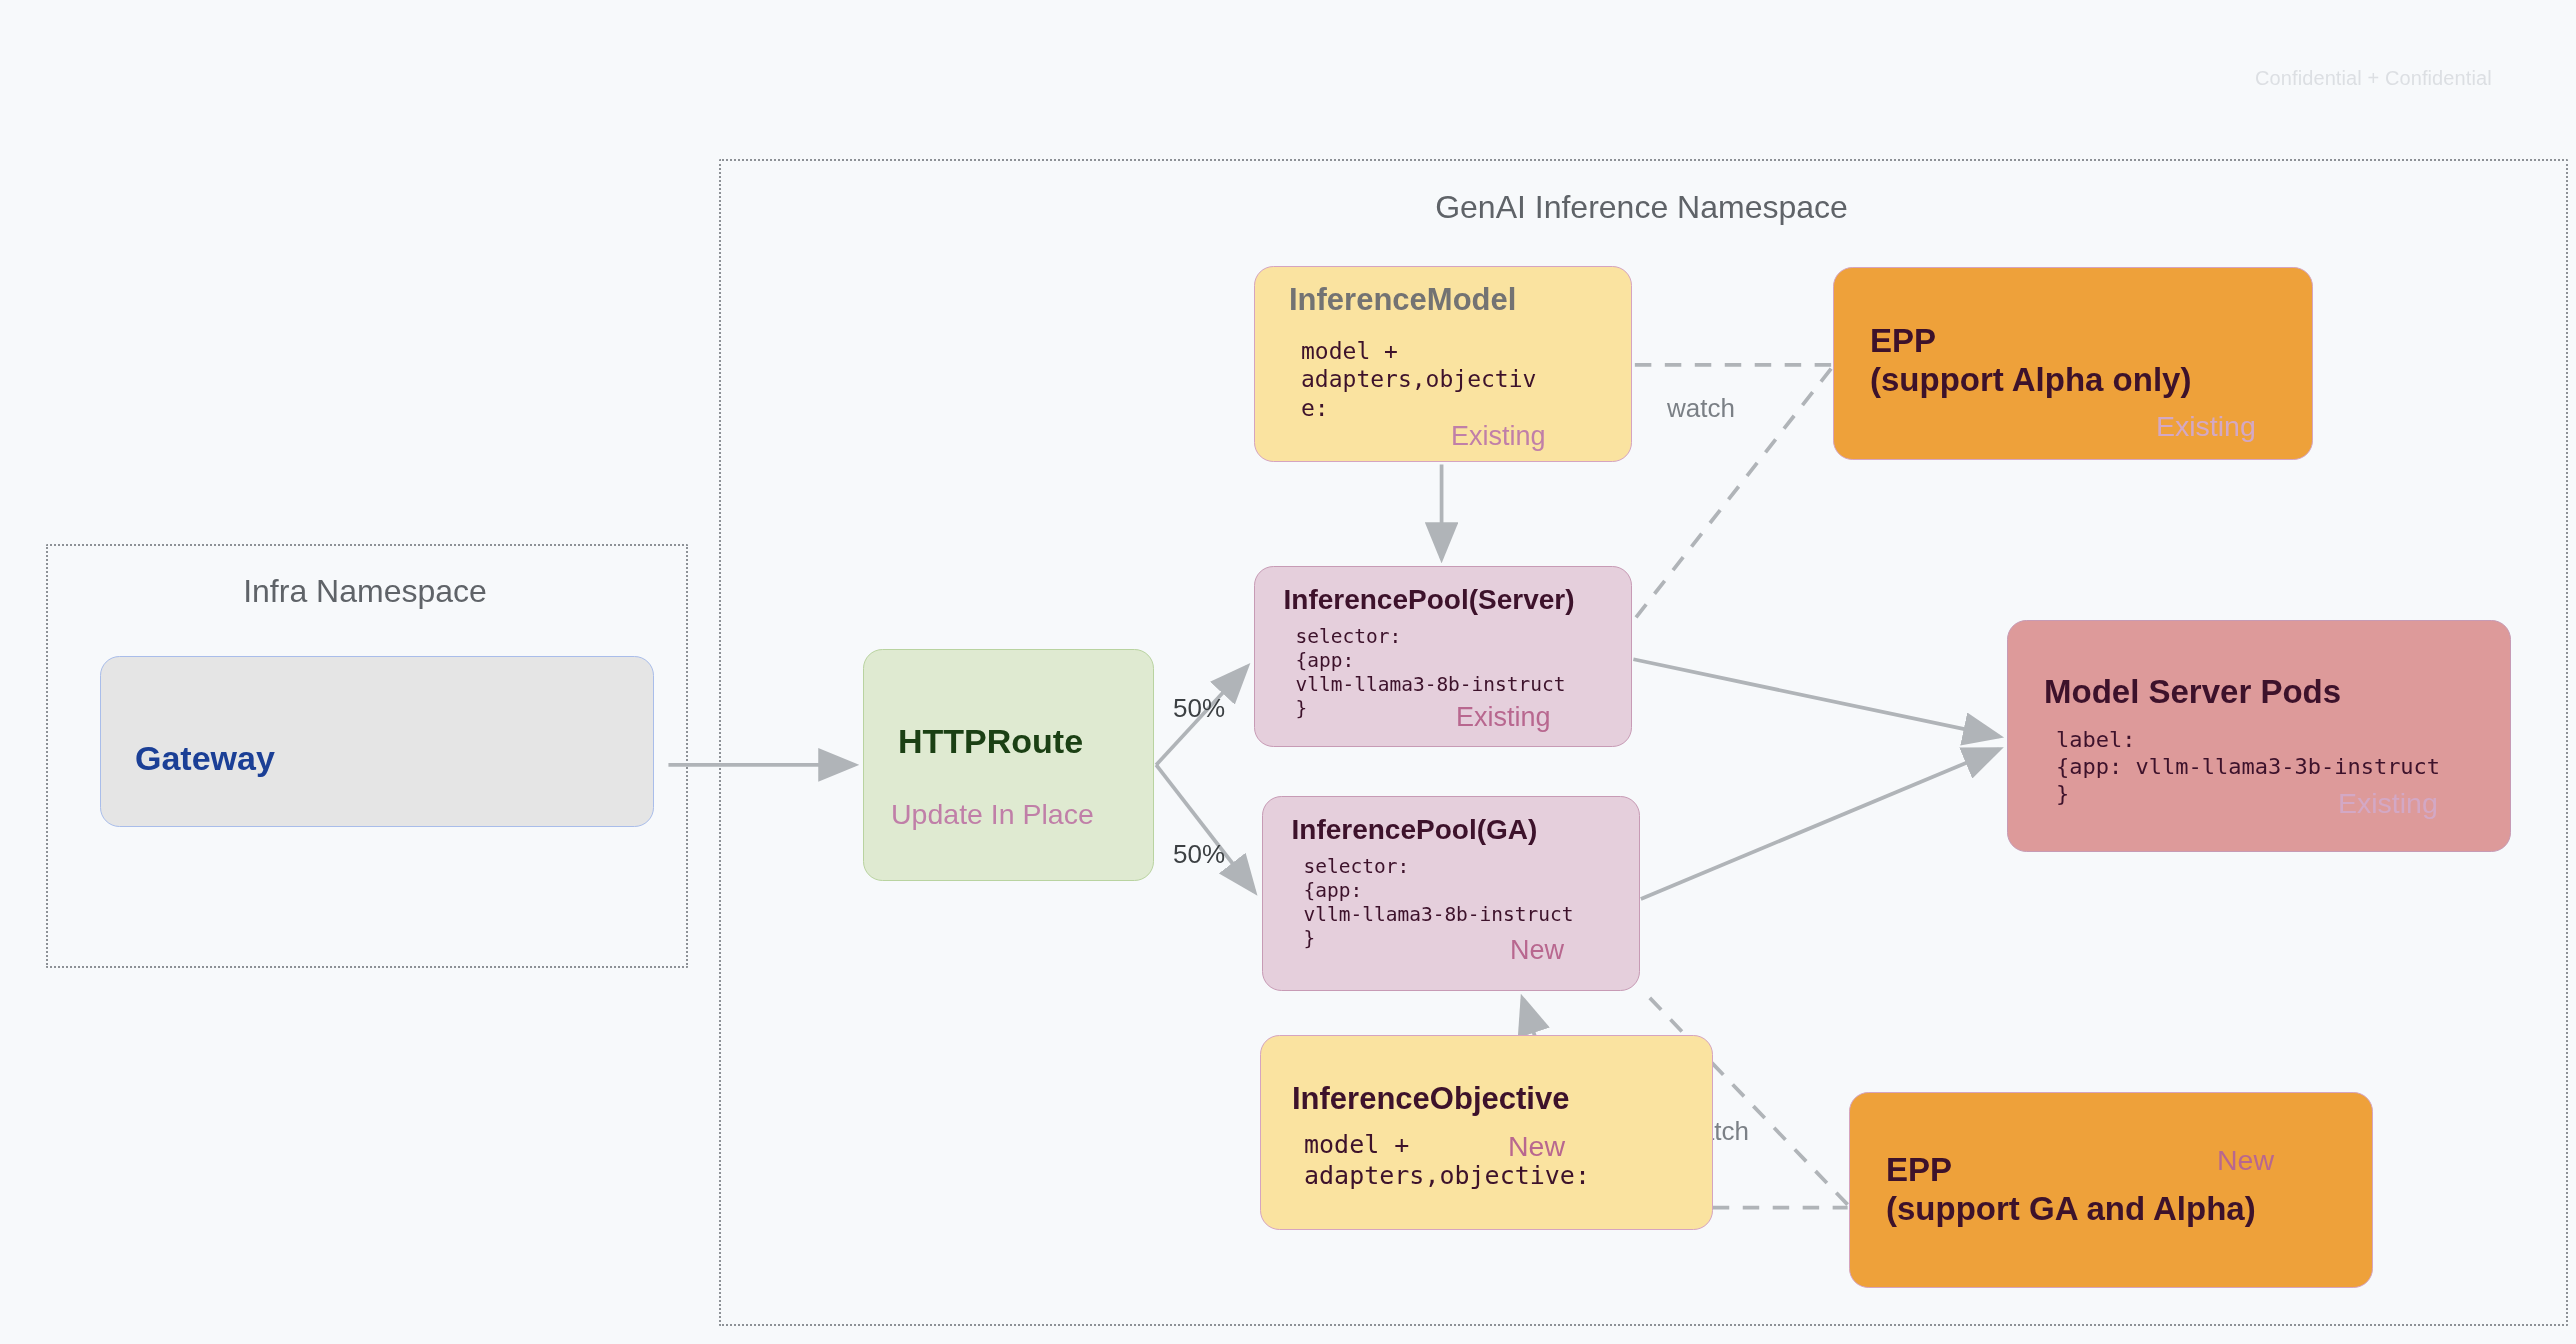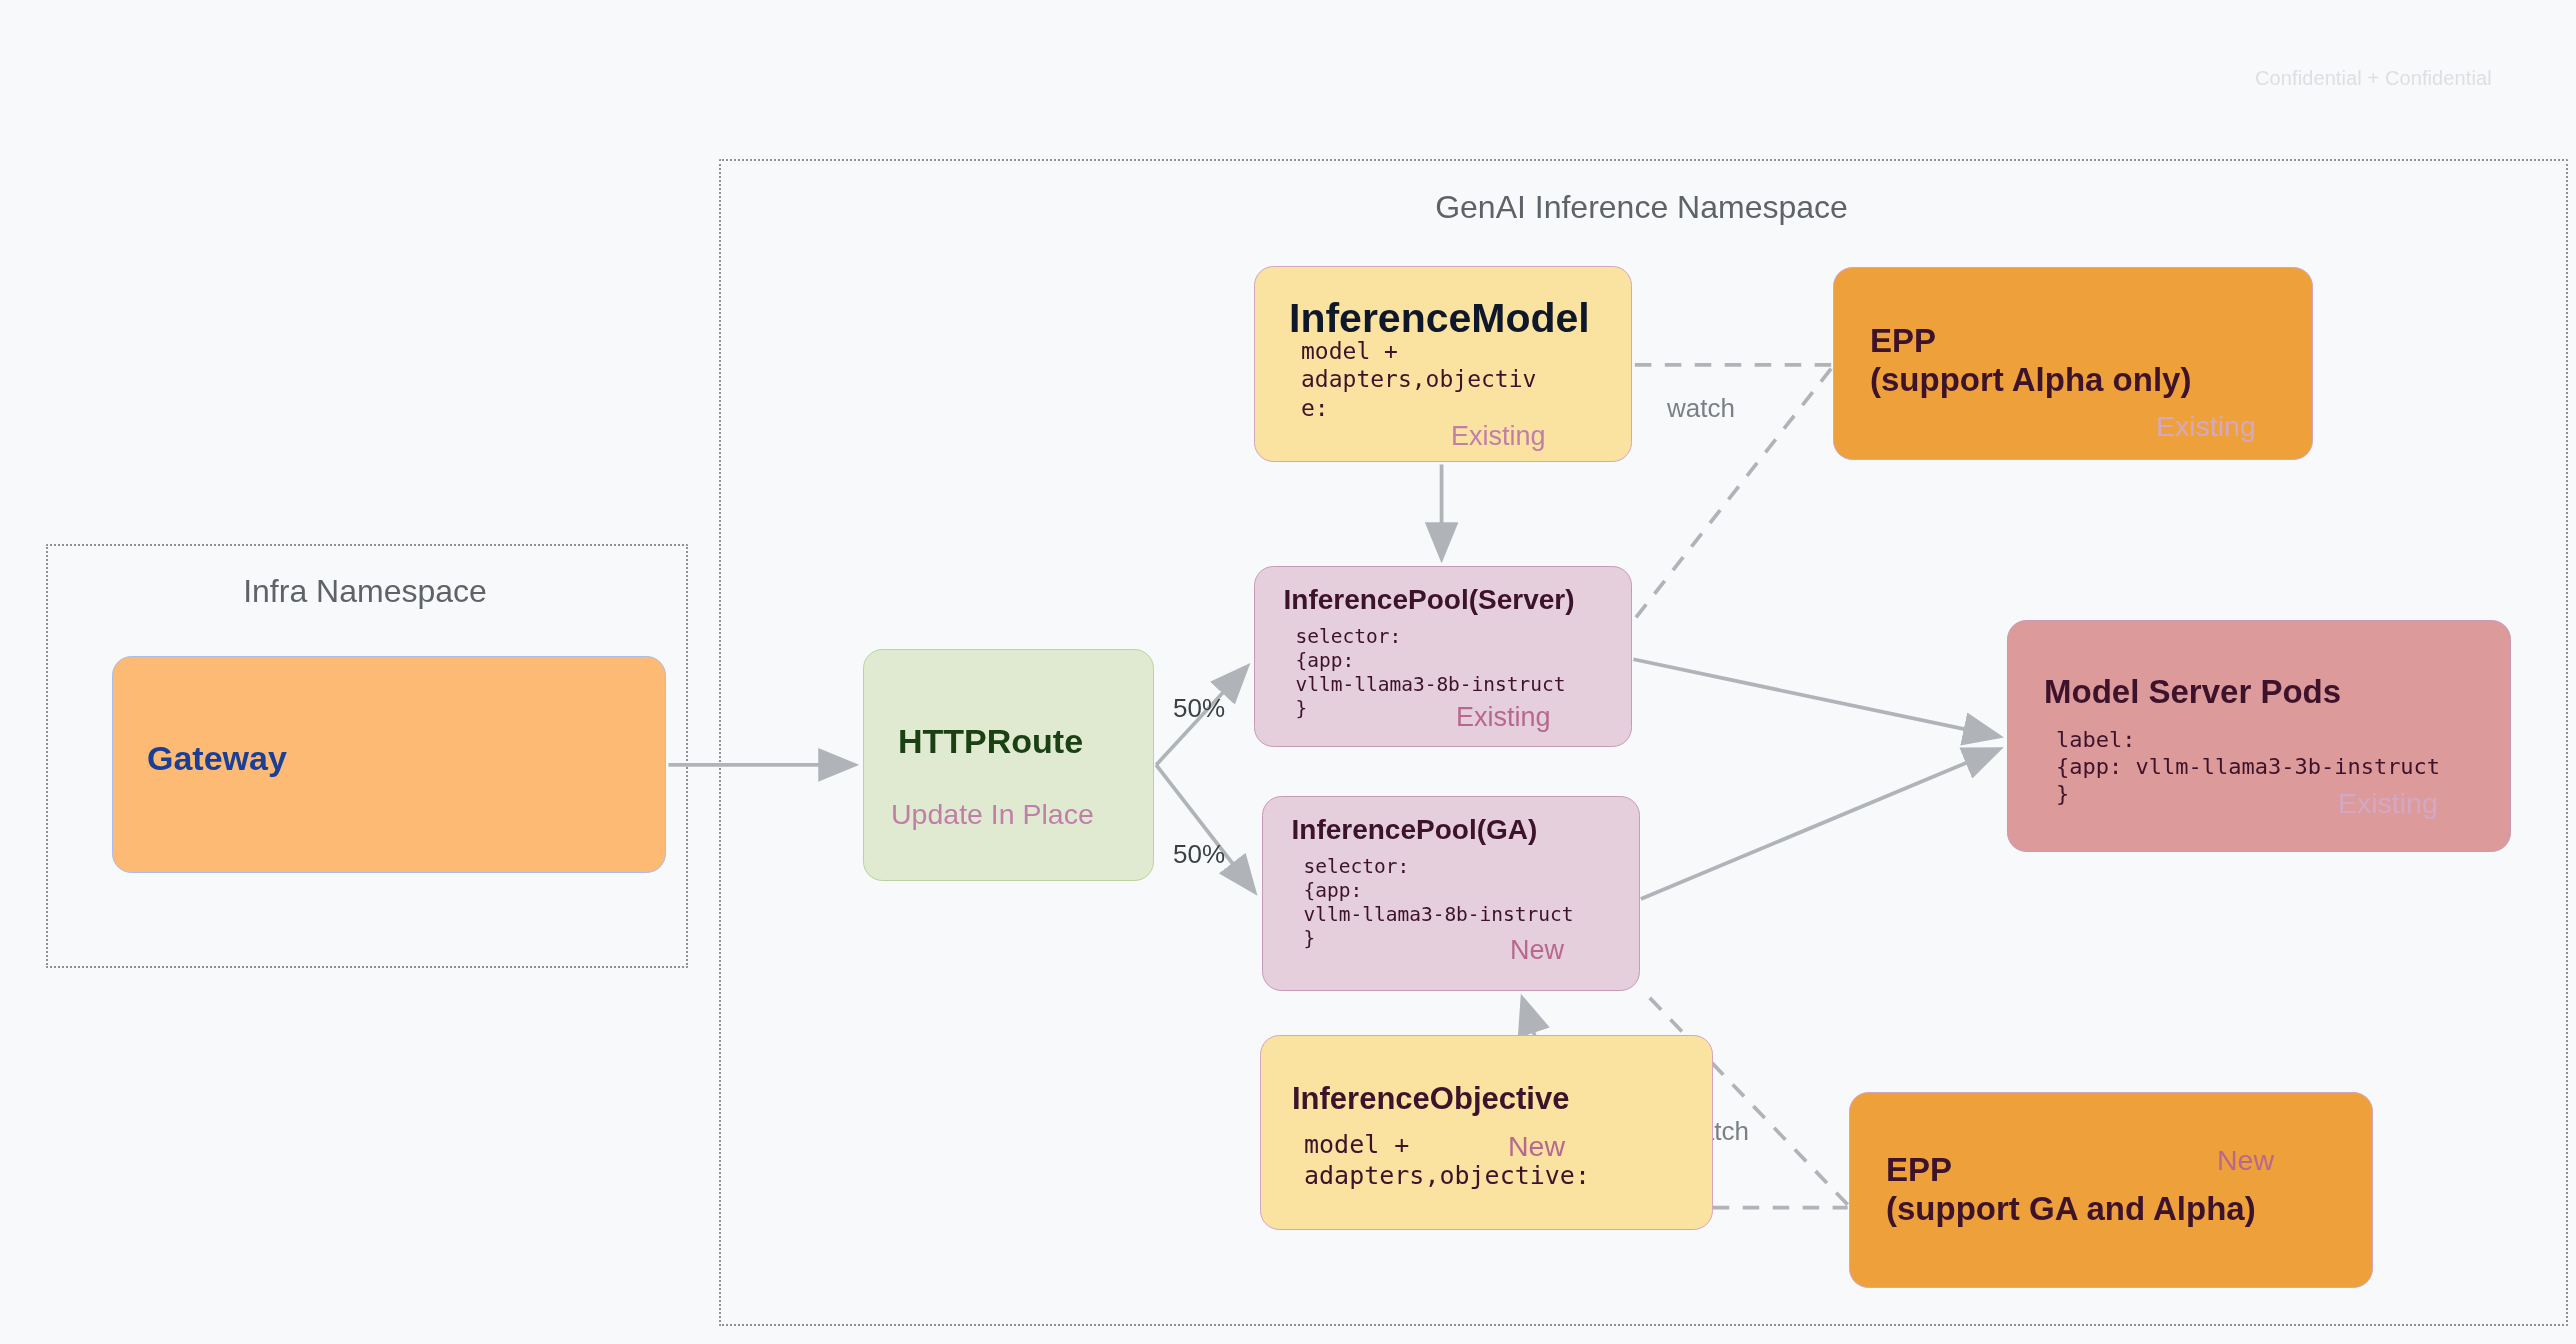--- a/index.html
+++ b/index.html
@@ -49,37 +49,37 @@
     line-height:1.23;
     margin-left:12px;
   }
   .badge{
     position:absolute;
     white-space:nowrap;
   }
 
   
   #gateway{
-    left:112px;top:656px;width:554px;height:217px;
-    background:#fdba74;border:1.5px solid #a9bdea;
+    left:100px;top:656px;width:554px;height:171px;
+    background:#e5e5e5;border:1.5px solid #a9bdea;
   }
   #gateway .ttl{left:34px;top:82px;font-size:34px;color:#1b3f96;}
 
   #httproute{
     left:863px;top:649px;width:291px;height:232px;
     background:#dfead1;border:1.5px solid #b9d3a0;
   }
   #httproute .ttl{left:34px;top:72px;font-size:34px;color:#1b4014;}
   #httproute .badge{left:27px;top:148px;font-size:28.5px;color:#c07fa8;}
 
   #inferencemodel{
     left:1254px;top:266px;width:378px;height:196px;
     background:#fae3a0;border:1.5px solid #d5a4c0;
   }
-  #inferencemodel .ttl{left:34px;top:28px;font-size:41px;color:#0f172a;}
+  #inferencemodel .ttl{left:34px;top:15px;font-size:31px;color:#737373;}
   #inferencemodel .body{left:34px;top:70px;width:315px;font-size:23px;color:#3d122b;}
   #inferencemodel .badge{left:196px;top:154px;font-size:27px;color:#c07fa8;}
 
   #poolalpha{
     left:1254px;top:566px;width:378px;height:181px;
     background:#e5cfdc;border:1.5px solid #c79bb5;
   }
   #poolalpha .ttl{left:28.5px;top:16.5px;font-size:28px;color:#3d122b;}
   #poolalpha .body{left:28.5px;top:58px;width:322px;font-size:19.5px;color:#3d122b;}
   #poolalpha .badge{left:201px;top:135px;font-size:27px;color:#b8678f;}

